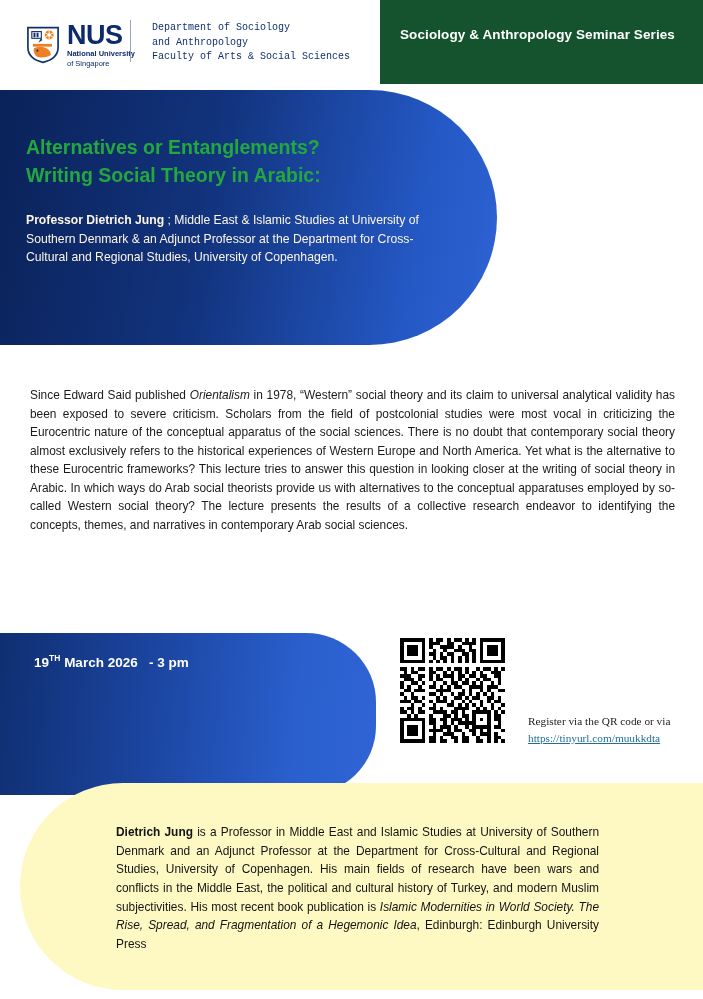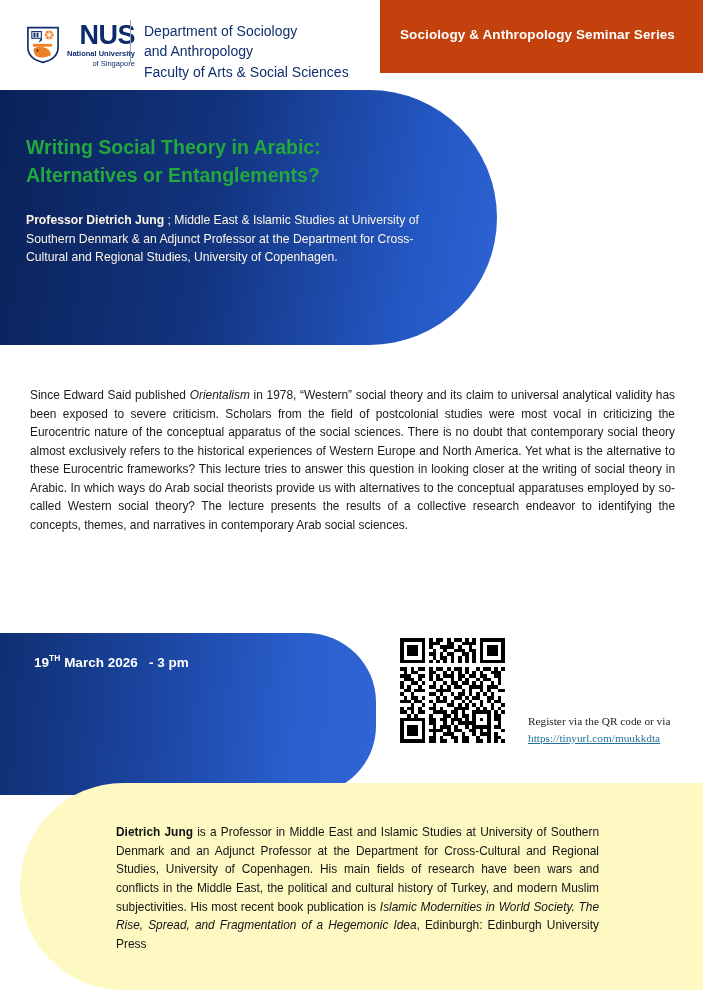--- a/index.html
+++ b/index.html
@@ -34,21 +34,20 @@
     align-items: center;
   }
   #nus-shield {
     width: 34px;
     height: 38px;
     flex: 0 0 auto;
   }
   #nus-wordmark {
     margin-left: 7px;
     line-height: 1;
-    text-align: right;
   }
   #nus-letters {
     font-family: "Liberation Sans", sans-serif;
     font-weight: bold;
     font-size: 27px;
     letter-spacing: -0.5px;
     color: #0d2b6b;
     display: block;
   }
   #nus-sub {
@@ -63,35 +62,35 @@
   #logo-divider {
     position: absolute;
     left: 130px;
     top: 20px;
     width: 1px;
     height: 42px;
     background: #9aa6bd;
   }
   #dept-lines {
     position: absolute;
-    left: 144px;
+    left: 152px;
     top: 21px;
-    font-family: Liberation Sans, sans-serif;
-    font-size: 14px;
+    font-family: Liberation Mono, monospace;
+    font-size: 10px;
     color: #11306e;
     line-height: 1.45;
   }
 
   #header-band {
     position: absolute;
     left: 380px;
     top: 0;
     width: 323px;
-    height: 73px;
-    background: #c2410c;
+    height: 84px;
+    background: #14532d;
   }
   #header-band-title {
     position: absolute;
     left: 0;
     right: 8px;
     top: 27px;
     text-align: center;
     color: #ffffff;
     font-family: "Liberation Sans", sans-serif;
     font-weight: bold;
@@ -269,22 +268,22 @@
       <div>Faculty of Arts &amp; Social Sciences</div>
     </div>
   </div>
 
   <div id="header-band">
     <div id="header-band-title">Sociology &amp; Anthropology Seminar Series</div>
   </div>
 
   <div id="title-blob">
     <div id="seminar-title">
+      <div>Alternatives or Entanglements?</div>
       <div>Writing Social Theory in Arabic:</div>
-      <div>Alternatives or Entanglements?</div>
     </div>
     <div id="speaker-block">
       <span id="speaker-name">Professor  Dietrich Jung</span><span>  ; Middle East &amp; Islamic Studies at University of Southern Denmark &amp; an Adjunct Professor at the Department for Cross-Cultural and Regional Studies, University of Copenhagen.</span>
     </div>
   </div>
 
   <div id="abstract"><span>Since Edward Said published </span><span class="it">Orientalism</span><span> in 1978, “Western” social theory and its claim to universal analytical validity has been exposed to severe criticism. Scholars from the field of postcolonial studies were most vocal in criticizing the Eurocentric nature of the conceptual apparatus of the social sciences. There is no doubt that contemporary social theory almost exclusively refers to the historical experiences of Western Europe and North America. Yet what is the alternative to these Eurocentric frameworks? This lecture tries to answer this question in looking closer at the writing of social theory in Arabic. In which ways do Arab social theorists provide us with alternatives to the conceptual apparatuses employed by so-called Western social theory? The lecture presents the results of a collective research endeavor to identifying the concepts, themes, and narratives in contemporary Arab social sciences.</span></div>
 
   <div id="date-blob">
     <div id="date-line"><span>19</span><sup>TH</sup><span> March 2026   - 3 pm</span></div>

